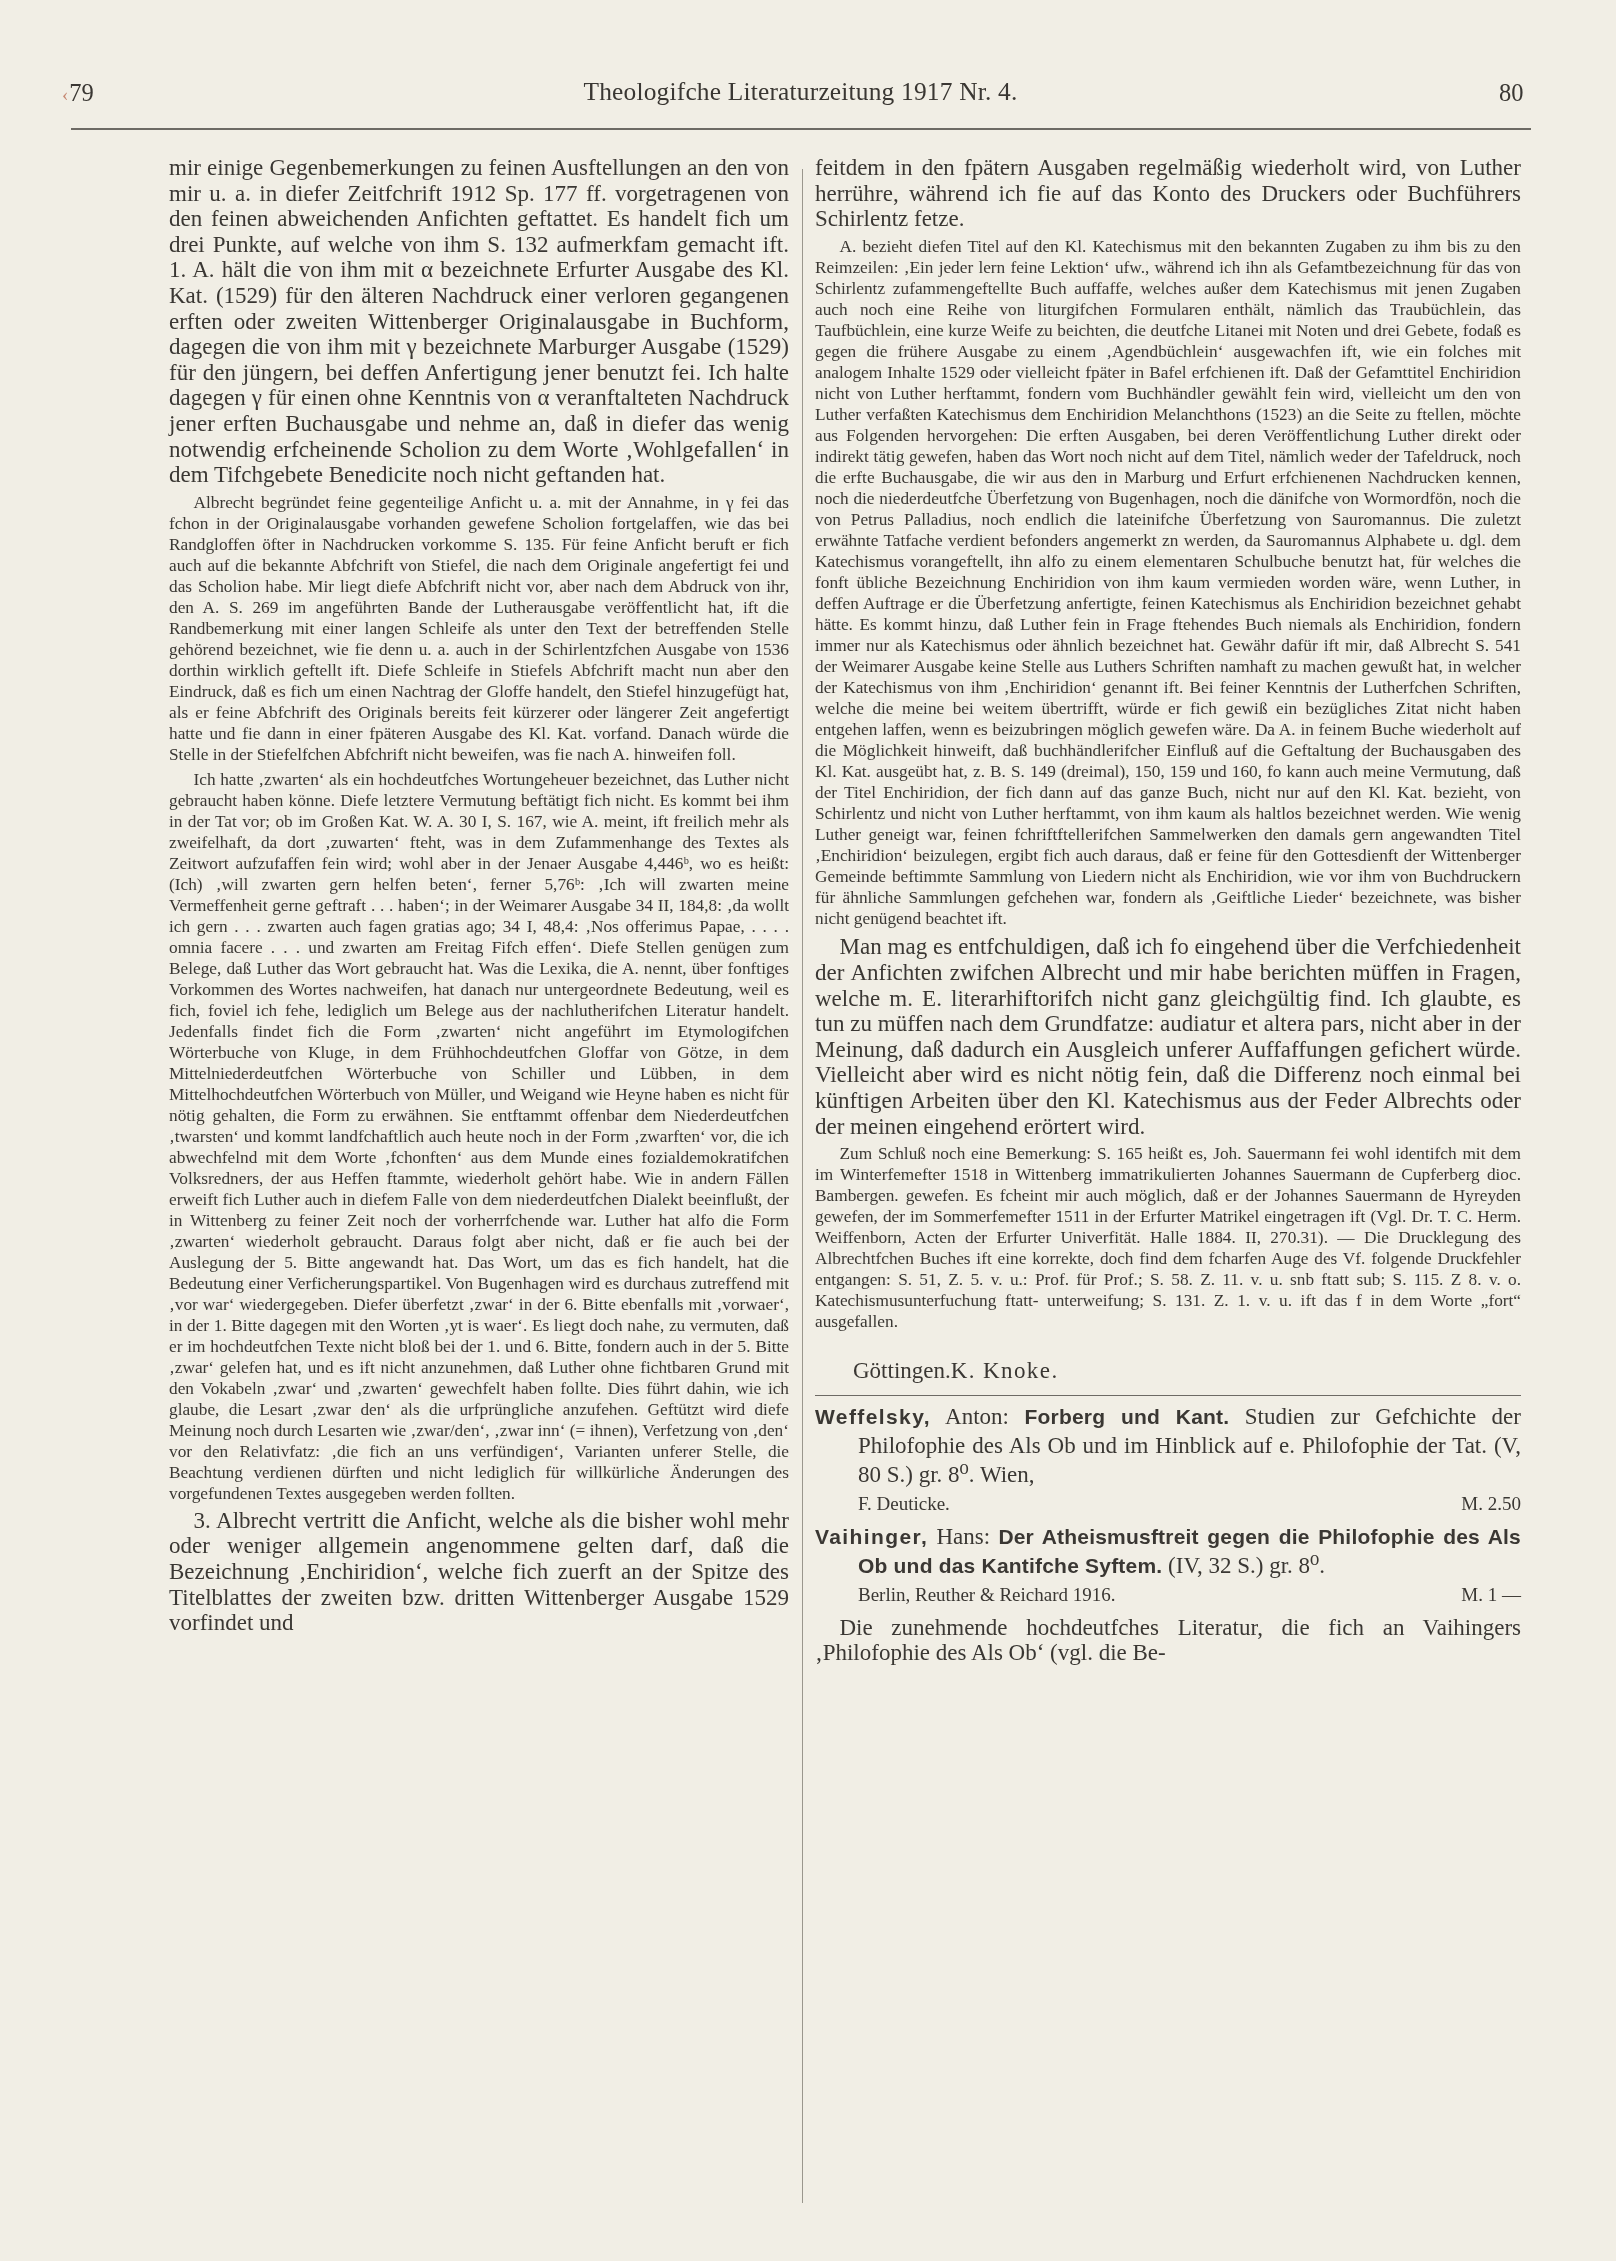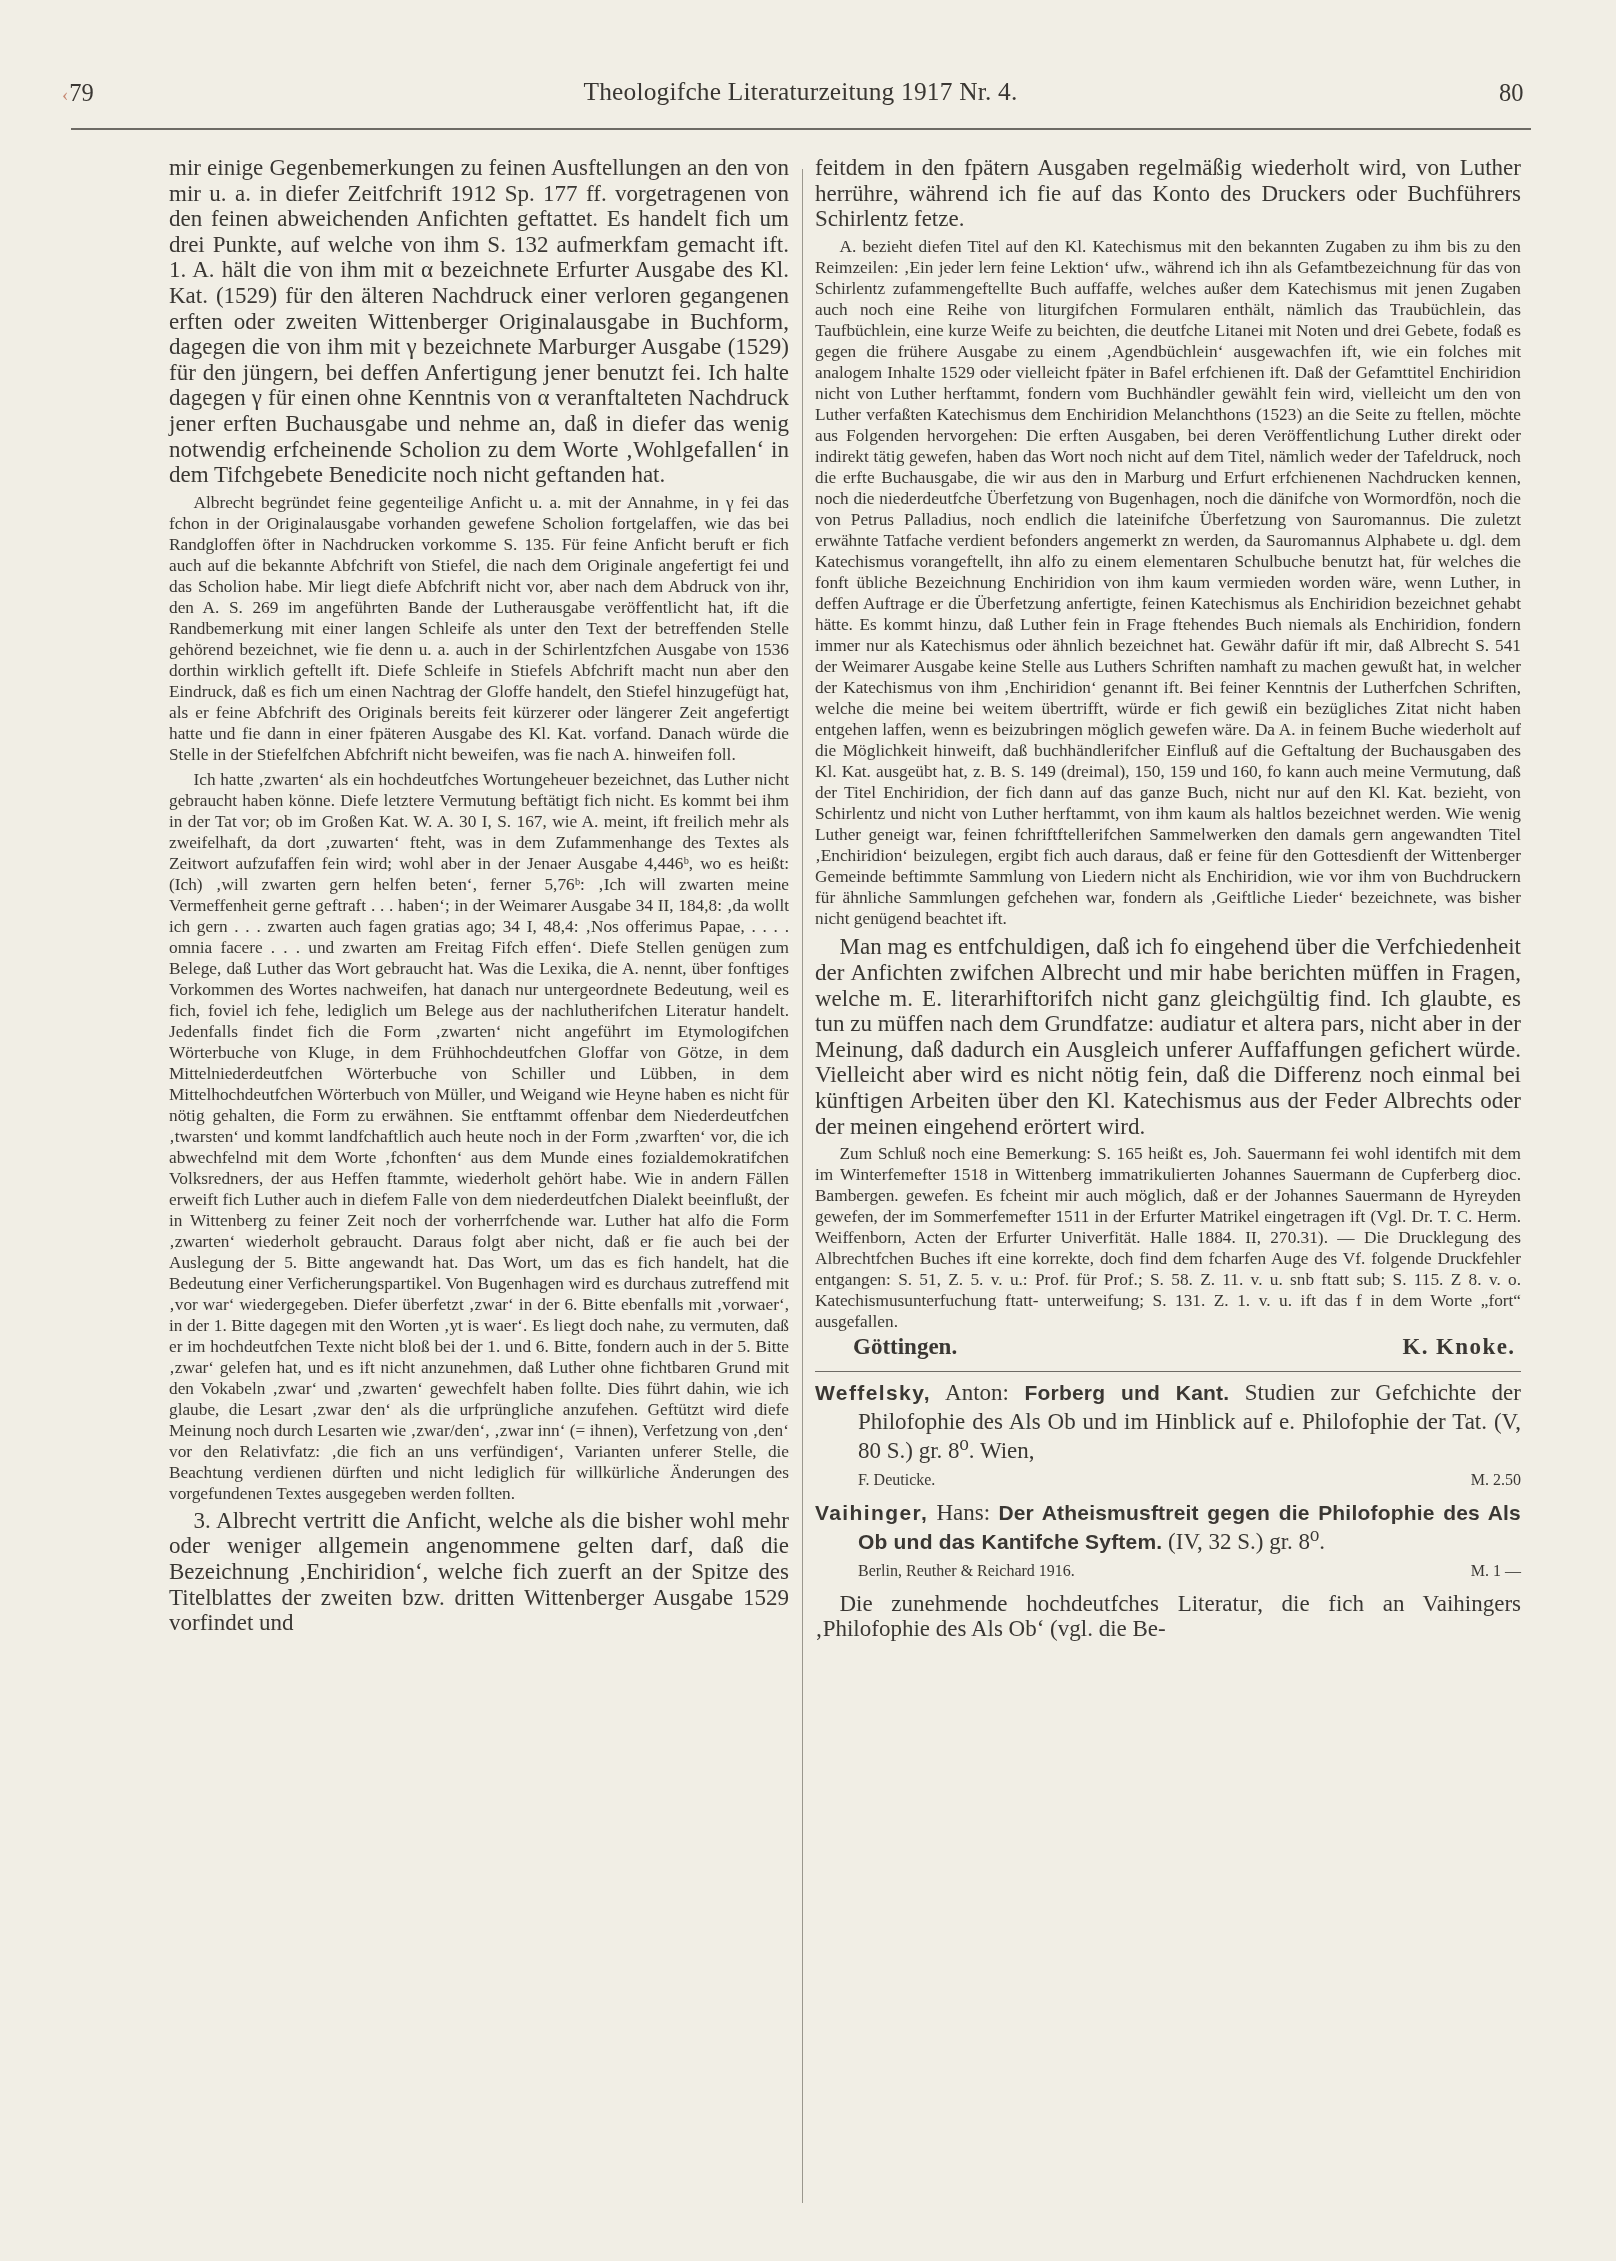--- a/index.html
+++ b/index.html
@@ -25,28 +25,28 @@
   .col-right { left: 815px; width: 706px; }
   .col-divider { position: absolute; left: 802px; top: 169px; width: 0.9px; height: 2034px; background: #9a968d; }
 
   p { margin: 0; text-align: justify; hyphens: manual; }
   .lg { font-size: 23px; line-height: 25.6px; }
   .sm { font-size: 17.3px; line-height: 21px; }
   .ind { text-indent: 24.5px; }
   .sm-ind { text-indent: 24.5px; }
   .gap-s { margin-top: 4px; }
 
-  .signoff { display: flex; justify-content: space-between; font-size: 23px; line-height: 28px; margin-top: 1px; padding: 0 5.6px 0 38px; font-weight: bold; }
+  .signoff { display: flex; font-size: 23px; line-height: 28px; margin-top: 25px; padding: 0 5.6px 0 38px; }
   .signoff .author { letter-spacing: 1.4px; }
   .rule2 { height: 1.9px; background: #6d6a64; margin: 9.4px 0 5.6px 0; }
 
   .bib { font-size: 23px; line-height: 29px; padding-left: 43px; text-indent: -43px; text-align: justify; }
   .bib b { font-family: "Liberation Sans", "DejaVu Sans", sans-serif; font-weight: bold; font-size: 21px; letter-spacing: 0.2px; }
   .bib .name { letter-spacing: 1.4px; }
-  .bib-row { display: flex; justify-content: space-between; padding-left: 43px; font-size: 16px; line-height: 29px; align-items: flex-end; }
+  .bib-row { display: flex; justify-content: space-between; padding-left: 43px; font-size: 19px; line-height: 29px; align-items: flex-end; }
   .gap-m { margin-top: 5.6px; }
 </style>
 </head>
 <body>
 
 <div class="header">
   <span class="pnum-left"><span class="mark">‹</span><span>79</span></span>
   <span class="title">Theologifche Literaturzeitung 1917 Nr. 4.</span>
   <span class="pnum-right">80</span>
 </div>

